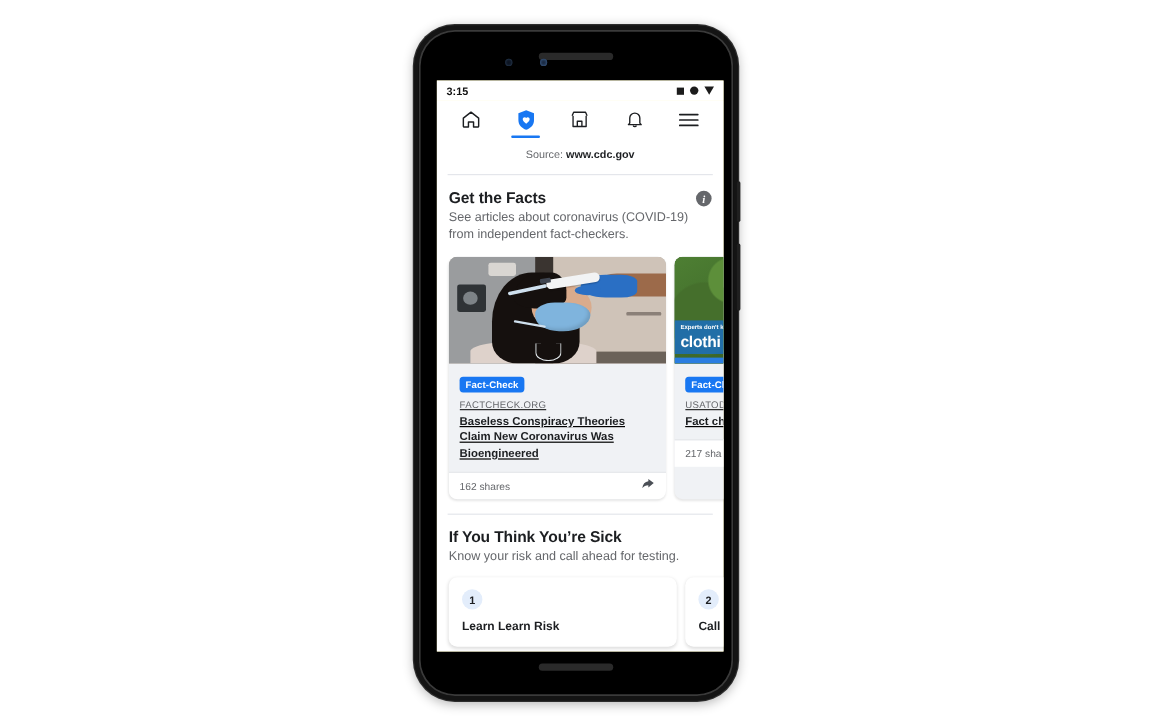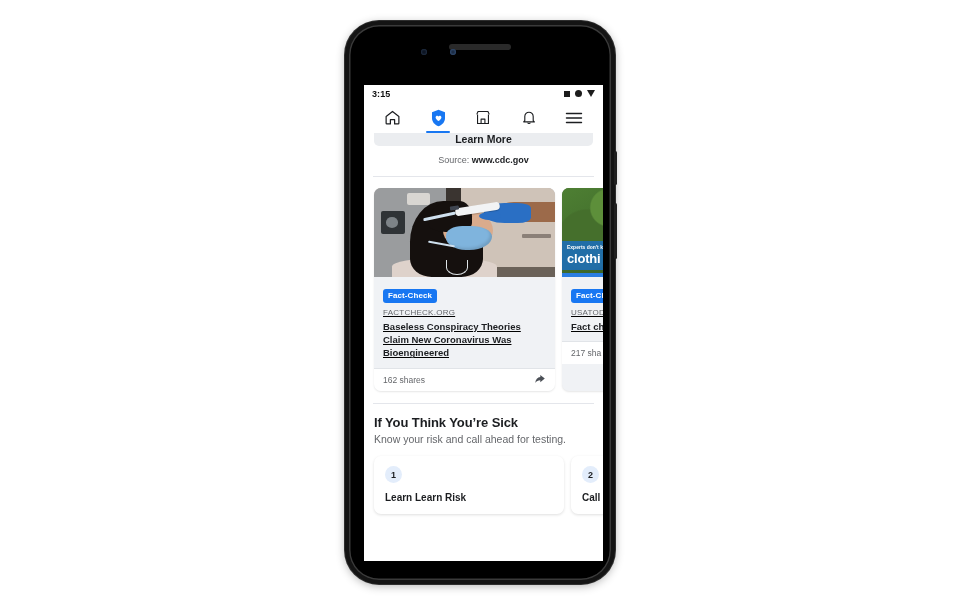--- a/index.html
+++ b/index.html
@@ -49,21 +49,21 @@
   .cam-b { left:101px; background:#16243a; box-shadow:inset 0 0 3px #4a6fa0; }
   .bottom-speaker {
     position:absolute; left:50%; bottom:21px;
     transform:translateX(-50%);
     width:62px; height:6px; border-radius:3px;
     background:#2a2a2a;
   }
 
   
   .screen {
-    position:absolute; left:15px; top:60px;
+    position:absolute; left:15px; top:42px;
     width:239px; height:476px;
     background:#fef9c3;
     overflow:hidden;
   }
 
   
   .statusbar {
     height:17px; background:#fff;
     display:flex; align-items:center; justify-content:space-between;
     padding:0 8px;
@@ -348,31 +348,35 @@
                 <line x1="2" y1="3" x2="22" y2="3"></line>
                 <line x1="2" y1="9" x2="22" y2="9"></line>
                 <line x1="2" y1="15" x2="22" y2="15"></line>
               </svg>
             </span>
           </div>
         </div>
 
         <div class="content">
 
-          <div class="learnmore-clip">
-            <div class="learnmore-btn">Learn More</div>
-          </div>
 
           <div class="source-line">
             <span>Source:</span>
             <b>www.cdc.gov</b>
           </div>
 
           <div class="divider"></div>
 
+          <div class="section">
+            <div class="sec-head">
+              <div class="sec-title">Get the Facts</div>
+              <div class="info-icon">i</div>
+            </div>
+            <div class="sec-sub">See articles about coronavirus (COVID-19) from independent fact-checkers.</div>
+          </div>
 
           <div class="rail">
 
             <div class="card">
               <div class="card-img img1">
                 <div class="i1-wallL"></div>
                 <div class="i1-wallR"></div>
                 <div class="i1-doorjamb"></div>
                 <div class="i1-baseboard"></div>
                 <div class="i1-panel"></div>

